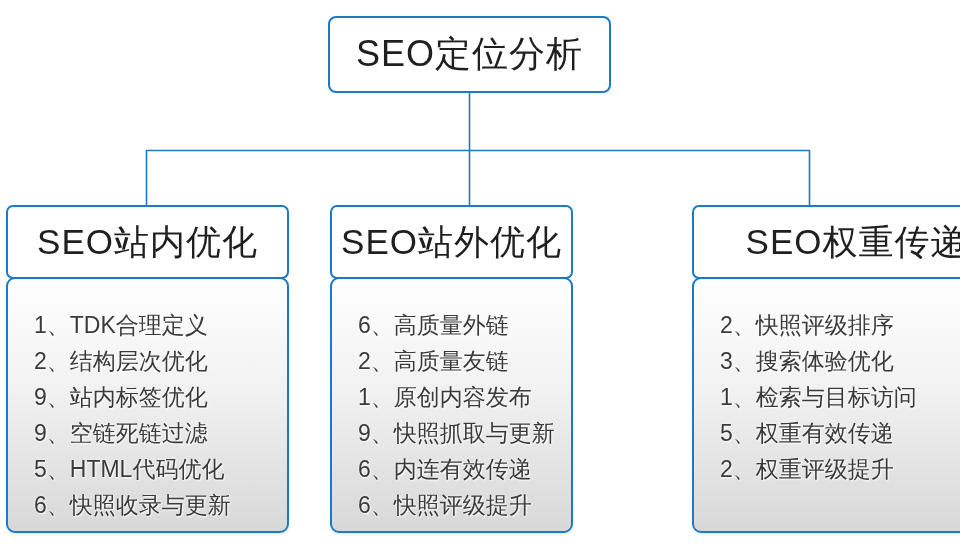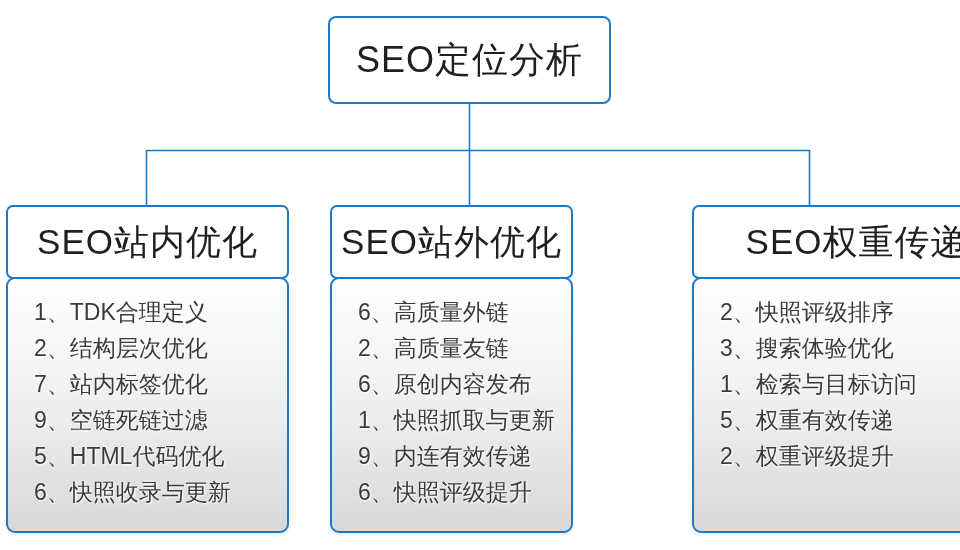--- a/index.html
+++ b/index.html
@@ -28,21 +28,21 @@
   .node {
     position: absolute;
     background: #ffffff;
     border: 2px solid var(--line-blue);
     border-radius: 8px;
     display: flex; align-items: center; justify-content: center;
     color: var(--text-dark);
   }
   .root-box {
     left: 328px; top: 16px;
-    width: 283px; height: 88px;
+    width: 283px; height: 77px;
     font-size: 36px;
     letter-spacing: 1px;
   }
   .col-header {
     top: 205px; height: 74px;
     font-size: 35px;
     letter-spacing: 1px;
     z-index: 2;
     border-radius: 7px;
   }
@@ -54,20 +54,21 @@
     border-radius: 9px;
     z-index: 1;
     box-shadow: 0 2px 3px rgba(0,0,0,0.08);
   }
   .col-left  .col-header, .col-left  .col-panel { left: 6px;   width: 283px; }
   .col-mid   .col-header, .col-mid   .col-panel { left: 330px; width: 243px; }
   .col-right .col-header, .col-right .col-panel { left: 692px; width: 328px; }
   .item-list {
     list-style: none;
     padding: 17px 8px 0 26px;
+    margin-top: 13px;
   }
   .item-list li {
     font-size: 23px;
     color: var(--item-text);
     height: 36px;
     line-height: 33px;
     white-space: nowrap;
     text-shadow: 0 0 2px #ffffff, 1px 1px 2px #ffffff;
   }
 </style>
@@ -88,39 +89,39 @@
   </div>
 
   <div class="col-left">
     <div class="node col-header">
       <span>SEO站内优化</span>
     </div>
     <div class="col-panel">
       <ol class="item-list">
         <li>1、TDK合理定义</li>
         <li>2、结构层次优化</li>
-        <li>7、站内标签优化</li>
+        <li>9、站内标签优化</li>
         <li>9、空链死链过滤</li>
         <li>5、HTML代码优化</li>
         <li>6、快照收录与更新</li>
       </ol>
     </div>
   </div>
 
   <div class="col-mid">
     <div class="node col-header">
       <span>SEO站外优化</span>
     </div>
     <div class="col-panel">
       <ol class="item-list">
         <li>6、高质量外链</li>
         <li>2、高质量友链</li>
-        <li>6、原创内容发布</li>
-        <li>1、快照抓取与更新</li>
-        <li>9、内连有效传递</li>
+        <li>1、原创内容发布</li>
+        <li>9、快照抓取与更新</li>
+        <li>6、内连有效传递</li>
         <li>6、快照评级提升</li>
       </ol>
     </div>
   </div>
 
   <div class="col-right">
     <div class="node col-header">
       <span>SEO权重传递</span>
     </div>
     <div class="col-panel">

